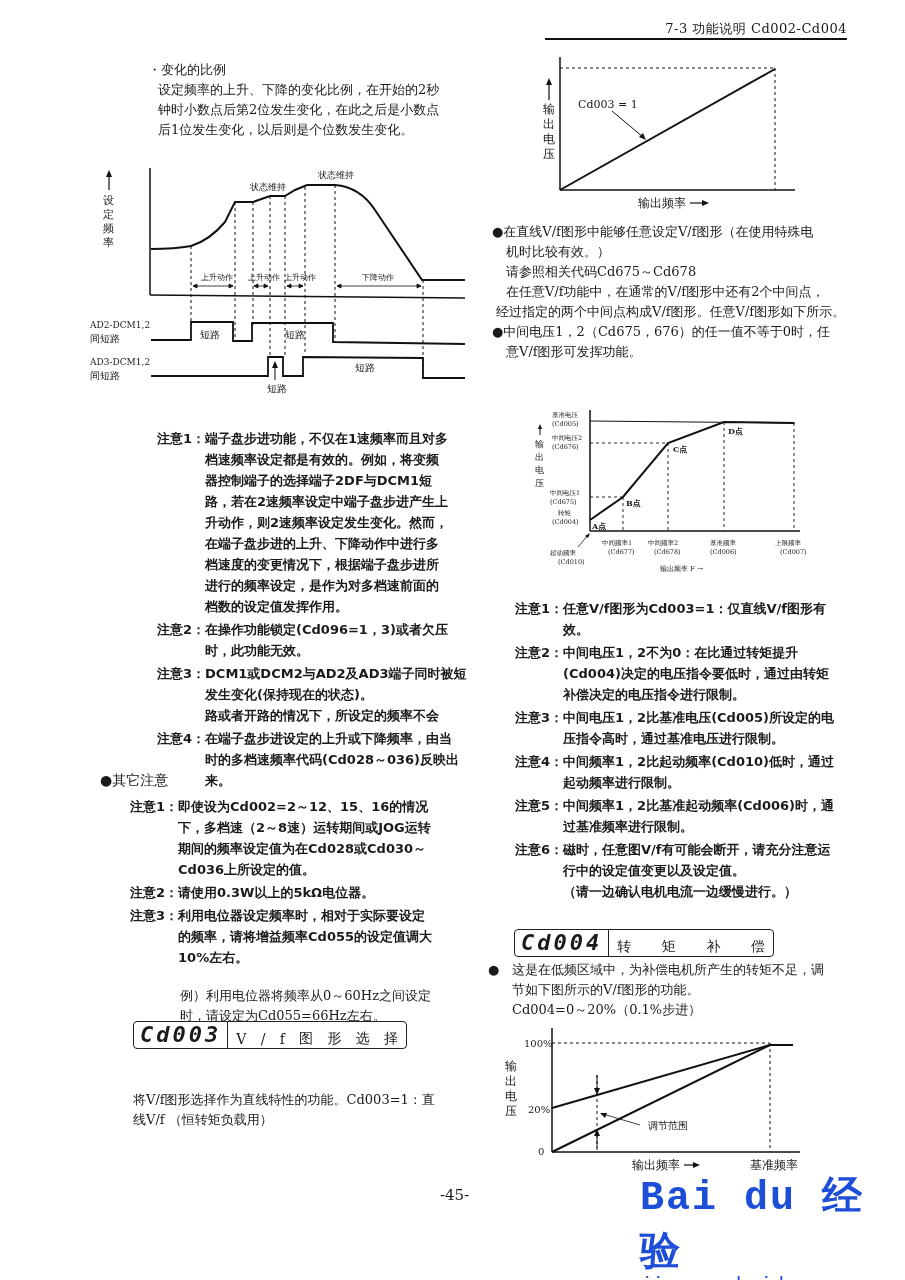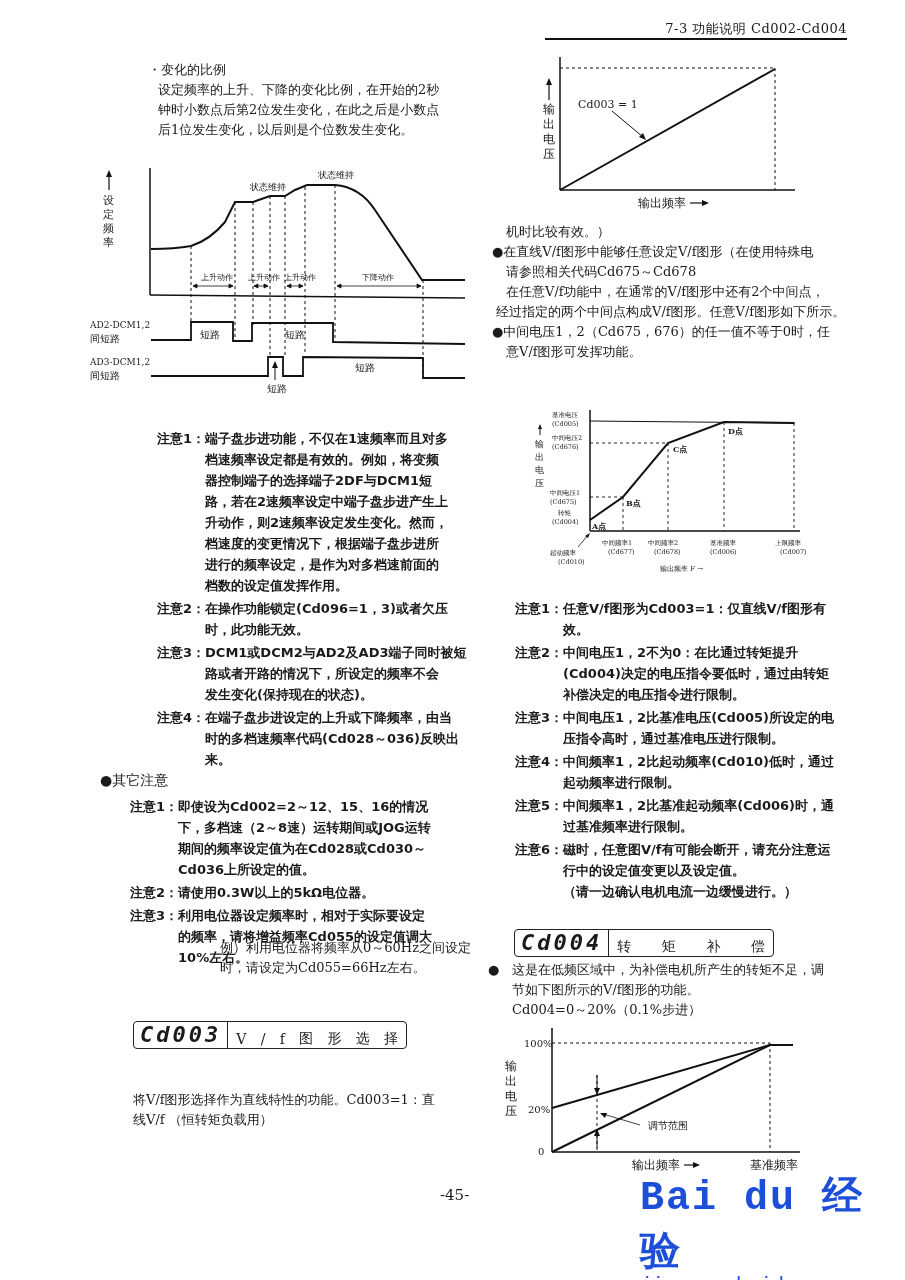--- a/index.html
+++ b/index.html
@@ -107,38 +107,39 @@
 
 <div class="abs note" style="left:157px; top:428px; width:330px;">
   <div style="display:flex;">
     <span class="lbl">注意1：</span>
     <div>
       <span class="note-body">端子盘步进功能，不仅在1速频率而且对多</span>
       <span class="note-body">档速频率设定都是有效的。例如，将变频</span>
       <span class="note-body">器控制端子的选择端子2DF与DCM1短</span>
       <span class="note-body">路，若在2速频率设定中端子盘步进产生上</span>
       <span class="note-body">升动作，则2速频率设定发生变化。然而，</span>
+      <span class="note-body">在端子盘步进的上升、下降动作中进行多</span>
       <span class="note-body">档速度的变更情况下，根据端子盘步进所</span>
       <span class="note-body">进行的频率设定，是作为对多档速前面的</span>
       <span class="note-body">档数的设定值发挥作用。</span>
     </div>
   </div>
   <div style="display:flex; margin-top:2px;">
     <span class="lbl">注意2：</span>
     <div>
       <span class="note-body">在操作功能锁定(Cd096=1，3)或者欠压</span>
       <span class="note-body">时，此功能无效。</span>
     </div>
   </div>
   <div style="display:flex; margin-top:2px;">
     <span class="lbl">注意3：</span>
     <div>
       <span class="note-body">DCM1或DCM2与AD2及AD3端子同时被短</span>
+      <span class="note-body">发生变化(保持现在的状态)。</span>
       <span class="note-body">路或者开路的情况下，所设定的频率不会</span>
-      <span class="note-body">发生变化(保持现在的状态)。</span>
     </div>
   </div>
   <div style="display:flex; margin-top:2px;">
     <span class="lbl">注意4：</span>
     <div>
       <span class="note-body">在端子盘步进设定的上升或下降频率，由当</span>
       <span class="note-body">时的多档速频率代码(Cd028～036)反映出</span>
       <span class="note-body">来。</span>
     </div>
   </div>
@@ -163,21 +164,21 @@
   </div>
   <div style="display:flex; margin-top:2px;">
     <span class="lbl">注意3：</span>
     <div>
       <span class="note-body">利用电位器设定频率时，相对于实际要设定</span>
       <span class="note-body">的频率，请将增益频率Cd055的设定值调大</span>
       <span class="note-body">10%左右。</span>
     </div>
   </div>
 </div>
-<div class="abs p serif" style="left:180px; top:938px; width:300px;margin-left:40px;">
+<div class="abs p serif" style="left:180px; top:986px; width:300px;">
   <div>例）利用电位器将频率从0～60Hz之间设定</div>
   <div>时，请设定为Cd055=66Hz左右。</div>
 </div>
 
 <div class="abs lcd-box" style="left:133px; top:1021px; width:272px;">
   <div class="lcd-code">Cd003</div>
   <div class="lcd-title serif">
     <span>V</span>
     <span>/</span>
     <span>f</span>
@@ -206,22 +207,22 @@
   <text x="13" y="113" font-size="12">压</text>
   <text x="48" y="63" font-size="11">Cd003 = 1</text>
   <line x1="82" y1="66" x2="113" y2="92" stroke="#111" stroke-width="1"></line>
   <polygon points="116,95 109,92 113,88" fill="#111"></polygon>
   <text x="108" y="162" font-size="12">输出频率</text>
   <line x1="160" y1="158" x2="175" y2="158" stroke="#111" stroke-width="1.2"></line>
   <polygon points="179,158 172,155 172,161" fill="#111"></polygon>
 </svg>
 
 <div class="abs p serif" style="left:492px; top:222px; width:360px;">
+  <div>●在直线V/f图形中能够任意设定V/f图形（在使用特殊电</div>
   <div style="padling-left:14px; padding-left:14px;">机时比较有效。）</div>
-  <div>●在直线V/f图形中能够任意设定V/f图形（在使用特殊电</div>
   <div style="padding-left:14px;">请参照相关代码Cd675～Cd678</div>
   <div style="padding-left:14px;">在任意V/f功能中，在通常的V/f图形中还有2个中间点，</div>
   <div style="padding-left:4px;">经过指定的两个中间点构成V/f图形。任意V/f图形如下所示。</div>
   <div>●中间电压1，2（Cd675，676）的任一值不等于0时，任</div>
   <div style="padding-left:14px;">意V/f图形可发挥功能。</div>
 </div>
 
 <svg class="abs" style="left:530px; top:405px;" width="280" height="175" viewBox="0 0 280 175">
   <line x1="60" y1="5" x2="60" y2="126" stroke="#111" stroke-width="1.5"></line>
   <line x1="60" y1="126" x2="270" y2="126" stroke="#111" stroke-width="1.5"></line>

